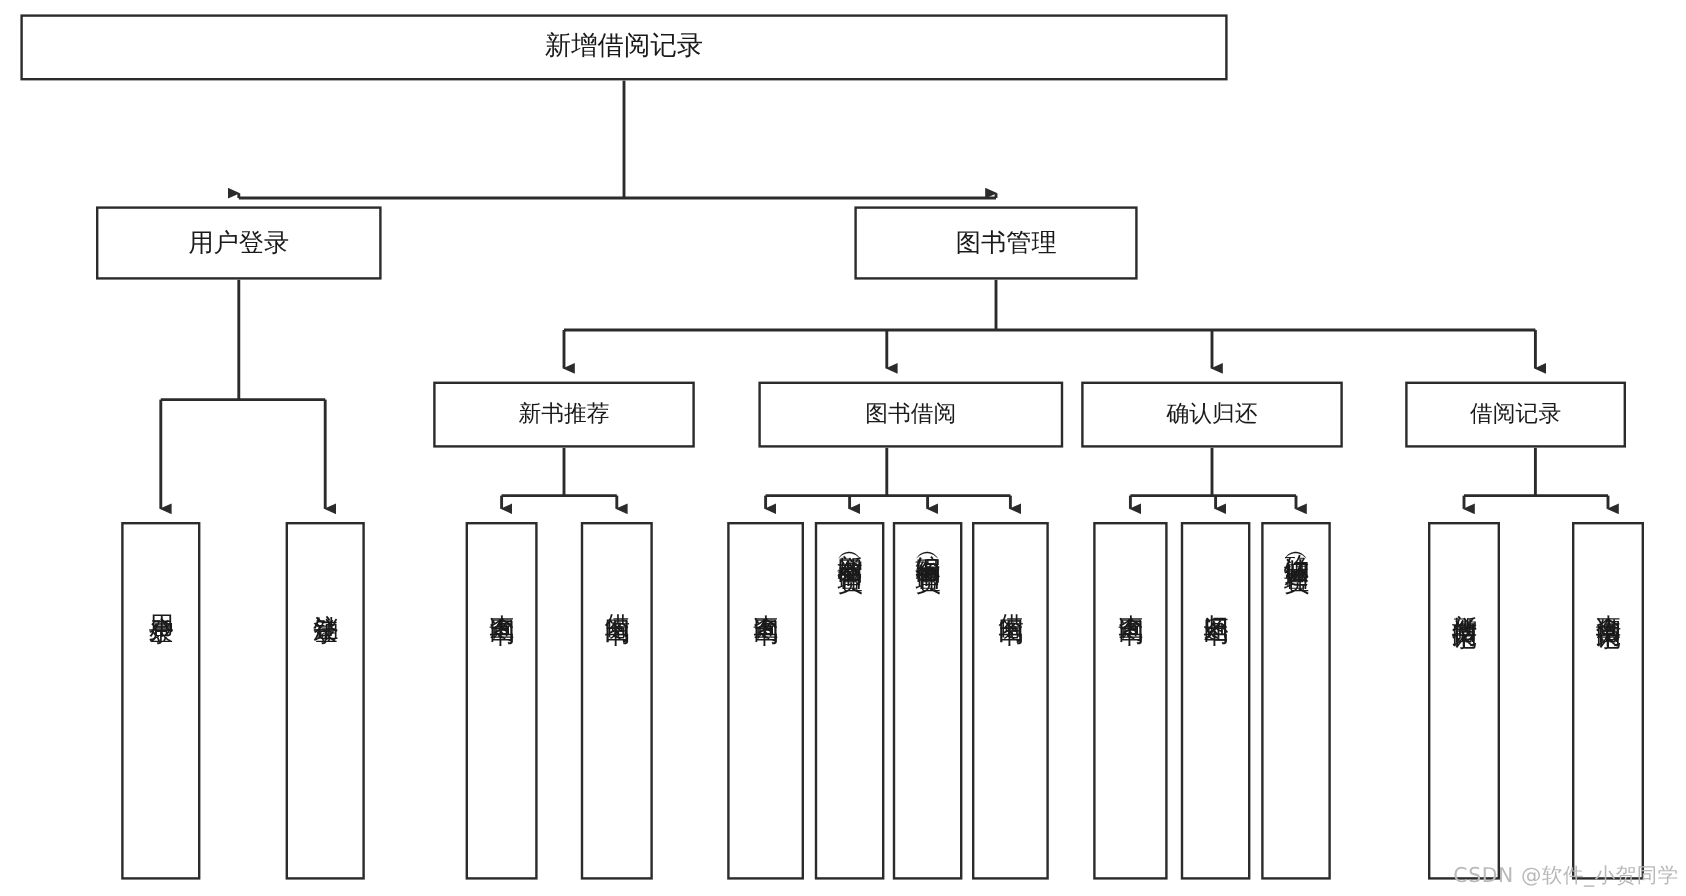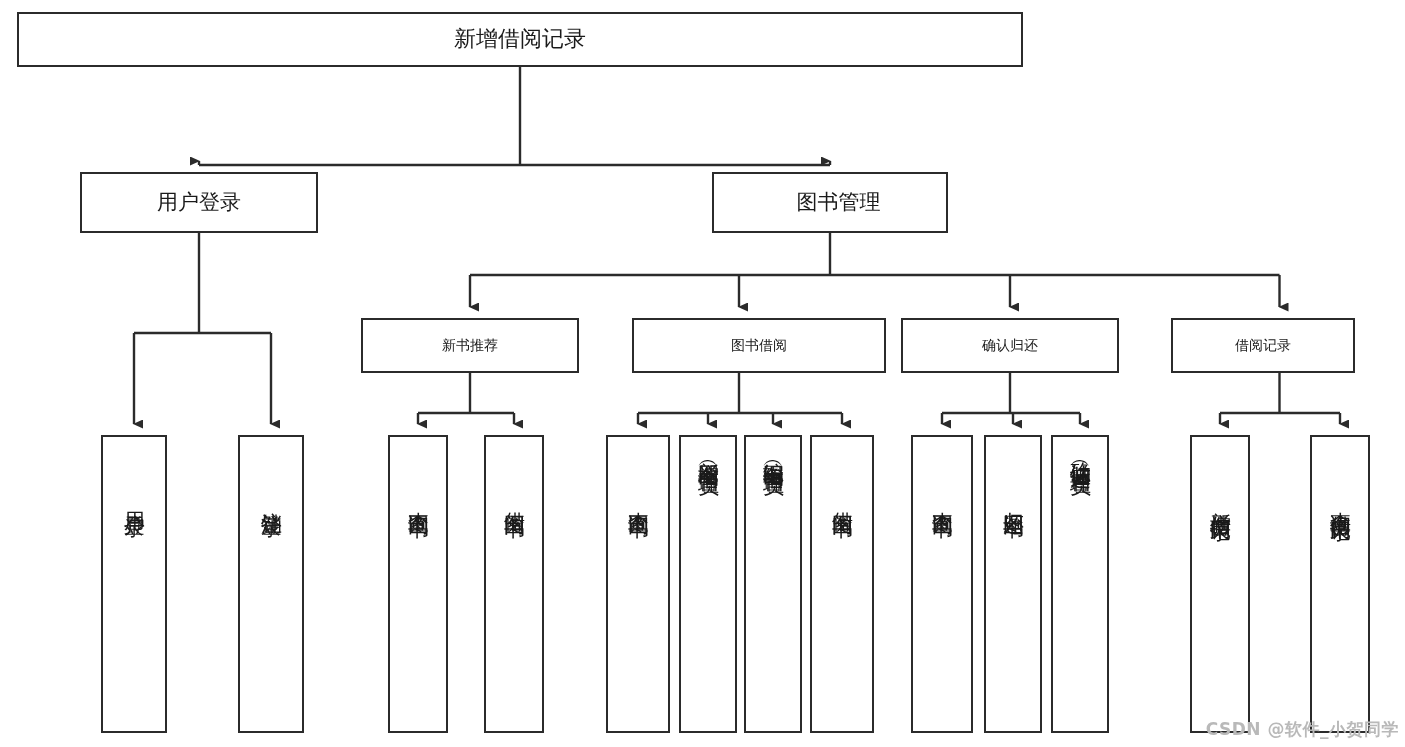--- a/index.html
+++ b/index.html
@@ -35,21 +35,21 @@
     justify-content: center;
   }
   .node .label {
     color: #1a1a1a;
     line-height: 1.28;
     text-align: center;
     white-space: pre-line;
   }
   .node.level-root .label { font-size: 22px; }
   .node.level-1 .label { font-size: 21px; }
-  .node.level-2 .label { font-size: 14px; }
+  .node.level-2 .label { font-size: 19px; }
   .node.leaf {
     align-items: flex-start;
     justify-content: center;
     padding-top: 6px;
   }
   .node.leaf .label {
     font-size: 21px;
     writing-mode: vertical-rl;
     text-orientation: upright;
     letter-spacing: 2px;
@@ -63,21 +63,20 @@
     margin-top: 2px;
   }
   #watermark {
     position: absolute;
     right: 6px;
     bottom: 6px;
     font-size: 17px;
     color: #b9b9b9;
     letter-spacing: 0.5px;
     white-space: nowrap;
-    font-weight: bold;
   }
 </style>
 </head>
 <body>
 
 <div id="diagram-canvas">
 
   <svg class="edges" viewBox="0 0 1405 747">
     <defs>
       <marker id="arrow" markerWidth="9" markerHeight="10" refX="4.5" refY="9" orient="auto" markerUnits="userSpaceOnUse">

